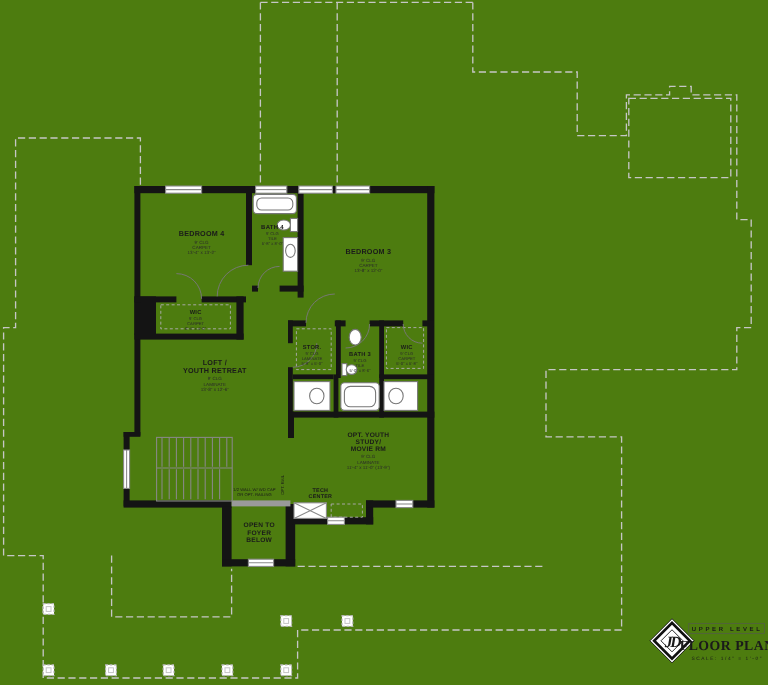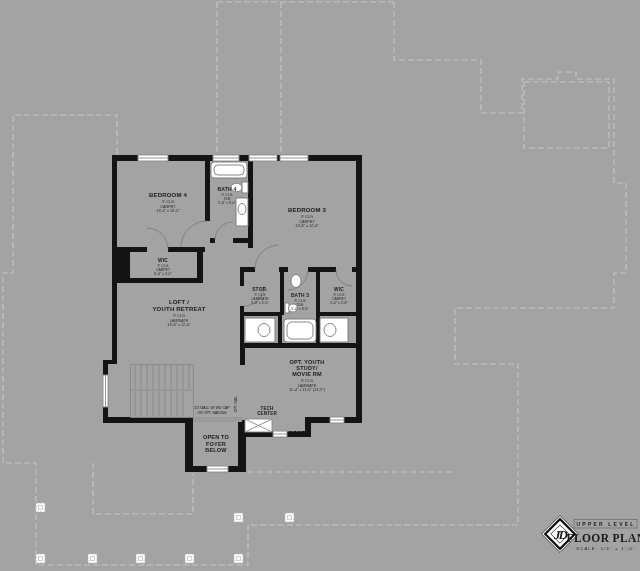--- a/index.html
+++ b/index.html
@@ -1,16 +1,16 @@
 <!DOCTYPE html>
 <html><head>
 <meta charset="utf-8">
 <style>
   html,body{margin:0;padding:0;background:#ffffff;}
-  .canvas{position:relative;width:640px;height:571px;background:#a3a3a3;overflow:hidden;
+  .canvas{position:relative;width:640px;height:571px;background:#4d7c0f;overflow:hidden;
           font-family:"Liberation Sans",sans-serif;}
   svg text{font-family:"Liberation Sans",sans-serif;fill:#1a1a1a;}
   svg text.serif{font-family:"Liberation Serif",serif;}
   .rname{font-weight:bold;letter-spacing:0.2px;}
   .rsub{fill:#2a2a2a;}
 </style>
 </head>
 <body>
 
 <div class="canvas">

